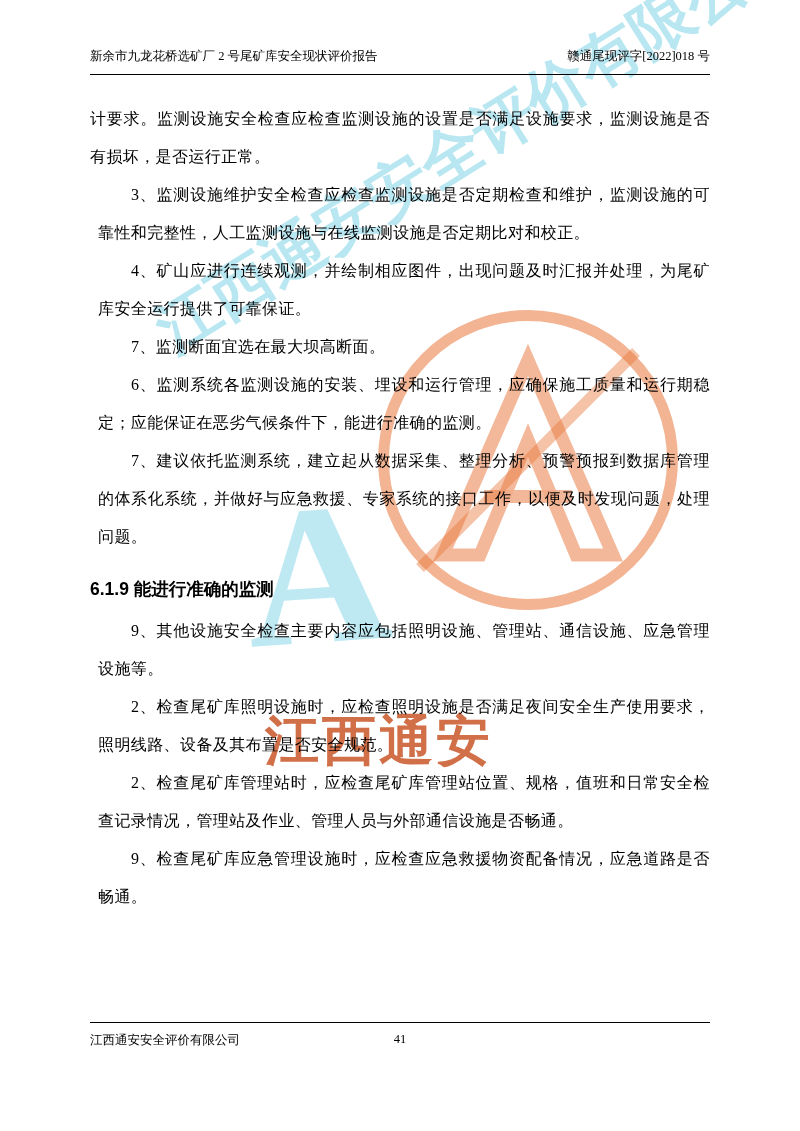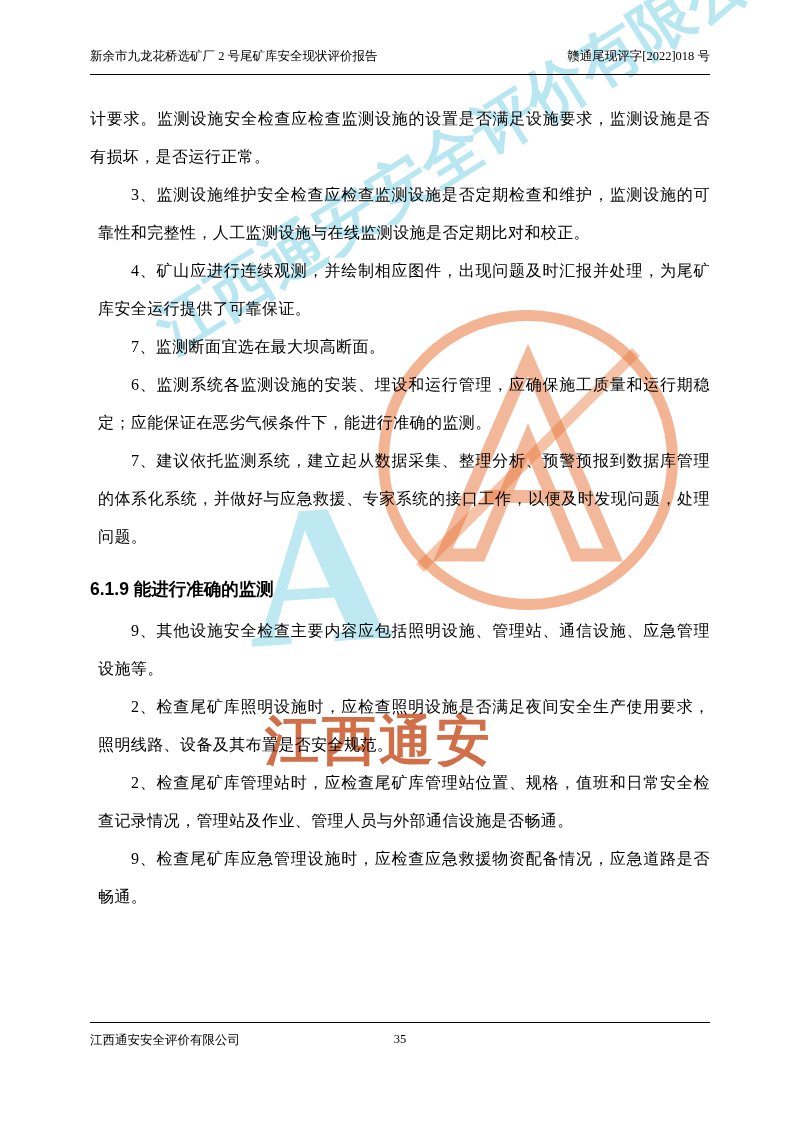--- a/index.html
+++ b/index.html
@@ -214,17 +214,17 @@
     <p class="para indent">9、其他设施安全检查主要内容应包括照明设施、管理站、通信设施、应急管理设施等。</p>
     <p class="para indent">2、检查尾矿库照明设施时，应检查照明设施是否满足夜间安全生产使用要求，照明线路、设备及其布置是否安全规范。</p>
     <p class="para indent">2、检查尾矿库管理站时，应检查尾矿库管理站位置、规格，值班和日常安全检查记录情况，管理站及作业、管理人员与外部通信设施是否畅通。</p>
     <p class="para indent">9、检查尾矿库应急管理设施时，应检查应急救援物资配备情况，应急道路是否畅通。</p>
   </div>
 
   <div class="footer-rule"></div>
   <div class="footer">
     <div class="footer-inner">
       <span class="footer-company">江西通安安全评价有限公司</span>
-      <span class="footer-pageno">35</span>
+      <span class="footer-pageno">41</span>
     </div>
   </div>
 
 </div>
 
 </body></html>

